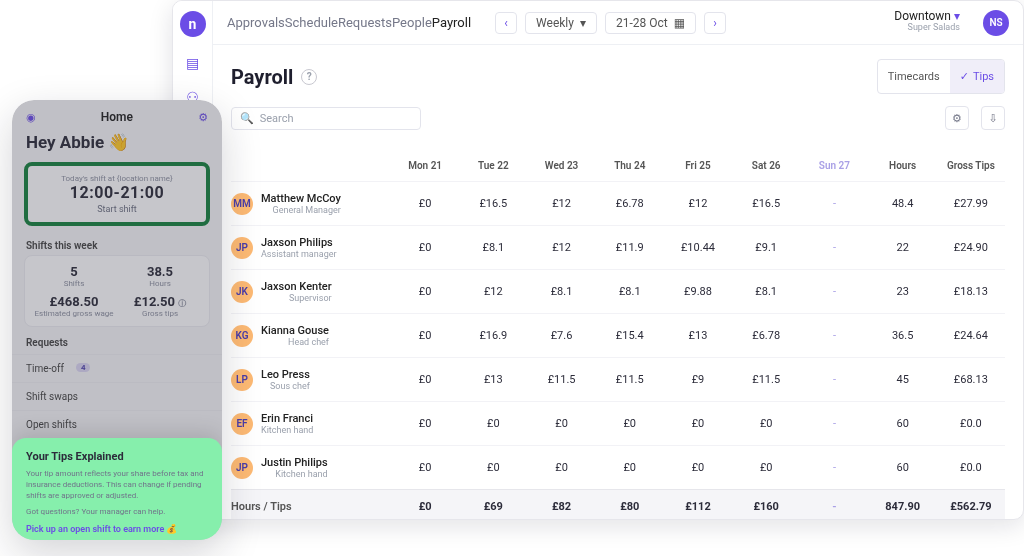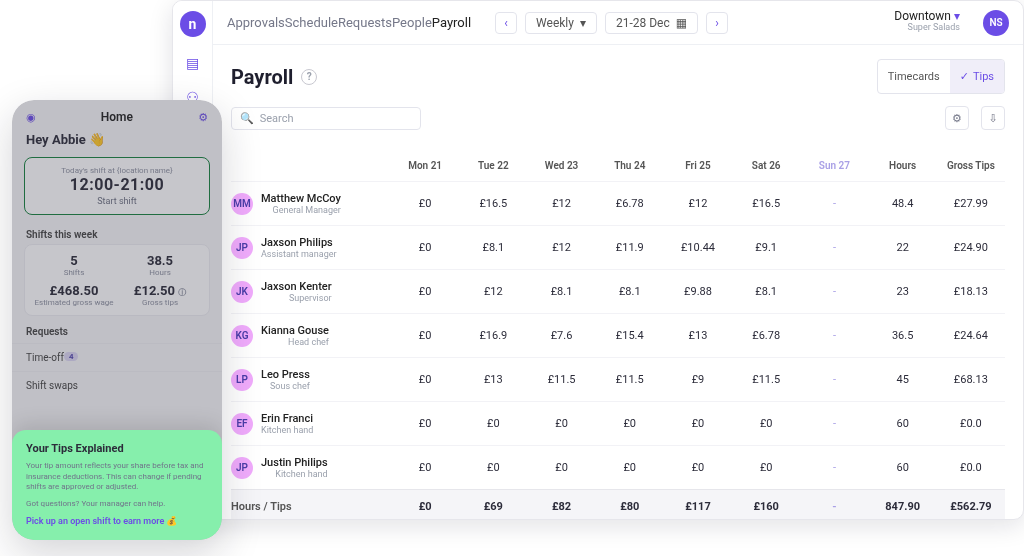--- a/index.html
+++ b/index.html
@@ -76,21 +76,21 @@
   .search-row .spacer { flex: 1; }
 
   .table-wrap { margin-top: 20px; flex: 1; overflow: hidden; }
   table { width: 100%; border-collapse: collapse; font-size: 11px; color: #2c2c3a; table-layout: fixed; }
   th, td { text-align: center; padding: 10px 4px; white-space: nowrap; overflow: hidden; text-overflow: ellipsis; }
   th { font-weight: 600; font-size: 10px; color: #555; }
   th.name-col, td.name-col { text-align: left; width: 160px; padding-left: 0; }
   th.sunday, td.sunday { color: #a9a0e6; }
   tbody tr { border-top: 1px solid #f2f2f6; }
   .emp { display: flex; align-items: center; gap: 8px; }
-  .emp .av { width: 22px; height: 22px; border-radius: 50%; background: #f0abfc;
+  .emp .av { width: 22px; height: 22px; border-radius: 50%; background: #fdba74;
              display: flex; align-items: center; justify-content: center; font-size: 10px;
              font-weight: 600; color: #4a3da8; }
   .emp .names .pn { font-size: 11px; font-weight: 500; color: #222; }
   .emp .names .rl { font-size: 9px; color: #9aa0ac; text-align: right; }
   tfoot td { background: #f5f5f8; font-weight: 700; border-top: 1px solid #e6e6eb; margin-left: 31px; }
   tfoot td.name-col { font-weight: 600; color: #555; }
 
   
   .phone {
     position: absolute; left: 12px; top: 100px;
@@ -109,41 +109,41 @@
     border-radius: 22px;
     pointer-events: none;
   }
   
   .phone .sheet { position: relative; z-index: 6; }
 
   .phone-top { display: flex; align-items: center; justify-content: space-between;
                padding: 10px 14px 4px; color: #6b4de6; }
   .phone-top .gear { color: #6b4de6; }
   .phone-title { text-align: center; font-size: 12px; font-weight: 600; flex: 1; color: #222; }
-  .greet { padding: 4px 14px 6px; font-size: 13px; font-weight: 700; }
+  .greet { padding: 4px 14px 6px; font-size: 17px; font-weight: 700; }
   .card {
     margin: 4px 12px; padding: 8px 10px; background: #fbfbfc;
-    border: 1px solid #15803d; border-radius: 8px; text-align: center;
+    border: 4px solid #15803d; border-radius: 8px; text-align: center;
   }
   .card .sm { font-size: 8px; color: #8c90a0; }
   .card .big { font-size: 16px; font-weight: 700; letter-spacing: .5px; }
   .card .act { font-size: 9px; color: #6b6f80; margin-top: 2px; }
 
   .sect-label { padding: 10px 14px 4px; font-size: 10px; font-weight: 600; color: #444; }
   .stats-card {
     margin: 0 12px; padding: 8px 6px; background: #fbfbfc;
     border: 1px solid #e9e9ef; border-radius: 8px;
     display: grid; grid-template-columns: 1fr 1fr; row-gap: 6px;
     text-align: center;
   }
   .stat .v { font-size: 13px; font-weight: 700; }
   .stat .l { font-size: 8px; color: #8c90a0; }
 
   .req-list { margin-top: 2px; }
-  .req-item { padding: 8px 14px; font-size: 10px; color: #444; border-top: 1px solid #ececf0; display:flex; align-items:flex-start; gap:0;}
+  .req-item { padding: 8px 14px; font-size: 10px; color: #444; border-top: 1px solid #ececf0; display:flex; align-items:flex-start; gap:12px;}
   .req-item .badge { background:#d8d3f0;color:#4a3da8;border-radius:8px;padding:0 5px;font-size:8px;font-weight:600;}
 
   .sheet {
     margin-top: auto;
     background: #86efac;
     border-radius: 14px 14px 22px 22px;
     padding: 12px 14px 14px;
     box-shadow: 0 -6px 20px rgba(0,0,0,.12);
   }
   .sheet h4 { font-size: 11px; font-weight: 700; margin-bottom: 6px; }
@@ -171,21 +171,21 @@
         <span>People</span>
         <span data-active="true">Payroll</span>
       </div>
       <div class="period-nav">
         <div class="chev-btn">‹</div>
         <div class="pill">
             <span>Weekly</span> 
             <span>▾</span>
           </div>
         <div class="pill">
-            <span>21-28 Dec</span> 
+            <span>21-28 Oct</span> 
             <span>▦</span>
           </div>
         <div class="chev-btn">›</div>
       </div>
       <div class="right">
         <div class="loc">
           <div><span>Downtown</span> <span style="color:#6b4de6;">▾</span></div>
           <div class="sub">Super Salads</div>
         </div>
         <div class="avatar-circle">NS</div>
@@ -392,21 +392,21 @@
                 <td>£0.0</td>
               </tr>
             </tbody>
           <tfoot>
             <tr>
               <td class="name-col">Hours / Tips</td>
               <td>£0</td>
               <td>£69</td>
               <td>£82</td>
               <td>£80</td>
-              <td>£117</td>
+              <td>£112</td>
               <td>£160</td>
               <td class="sunday">-</td>
               <td>847.90</td>
               <td>£562.79</td>
             </tr>
           </tfoot>
         </table>
       </div>
 
     </div>
@@ -450,20 +450,21 @@
     </div>
   </div>
 
   <div class="sect-label">Requests</div>
   <div class="req-list">
     <div class="req-item">
       <span>Time-off</span>
       <span class="badge">4</span>
     </div>
     <div class="req-item">Shift swaps</div>
+    <div class="req-item">Open shifts</div>
   </div>
 
   <div class="sheet">
     <h4>Your Tips Explained</h4>
     <p>Your tip amount reflects your share before tax and insurance deductions. This can change if pending shifts are approved or adjusted.</p>
     <p>Got questions? Your manager can help.</p>
     <div class="cta">Pick up an open shift to earn more 💰</div>
   </div>
 </div>
 

